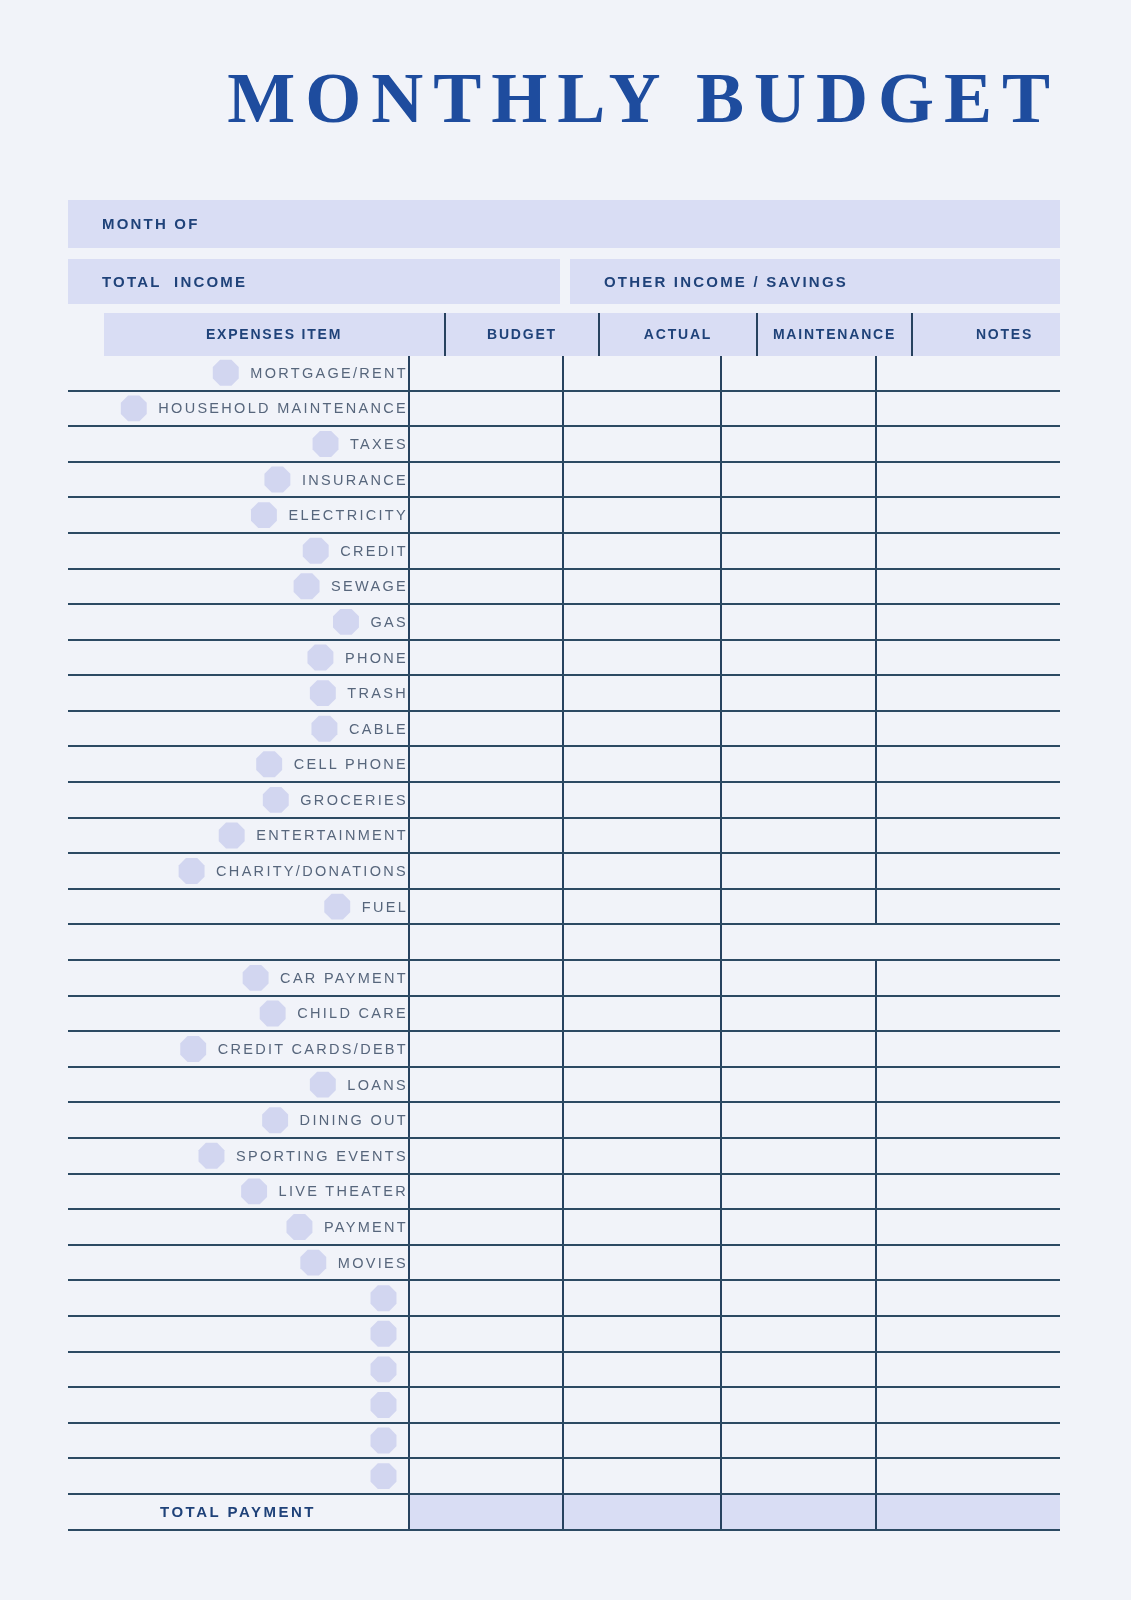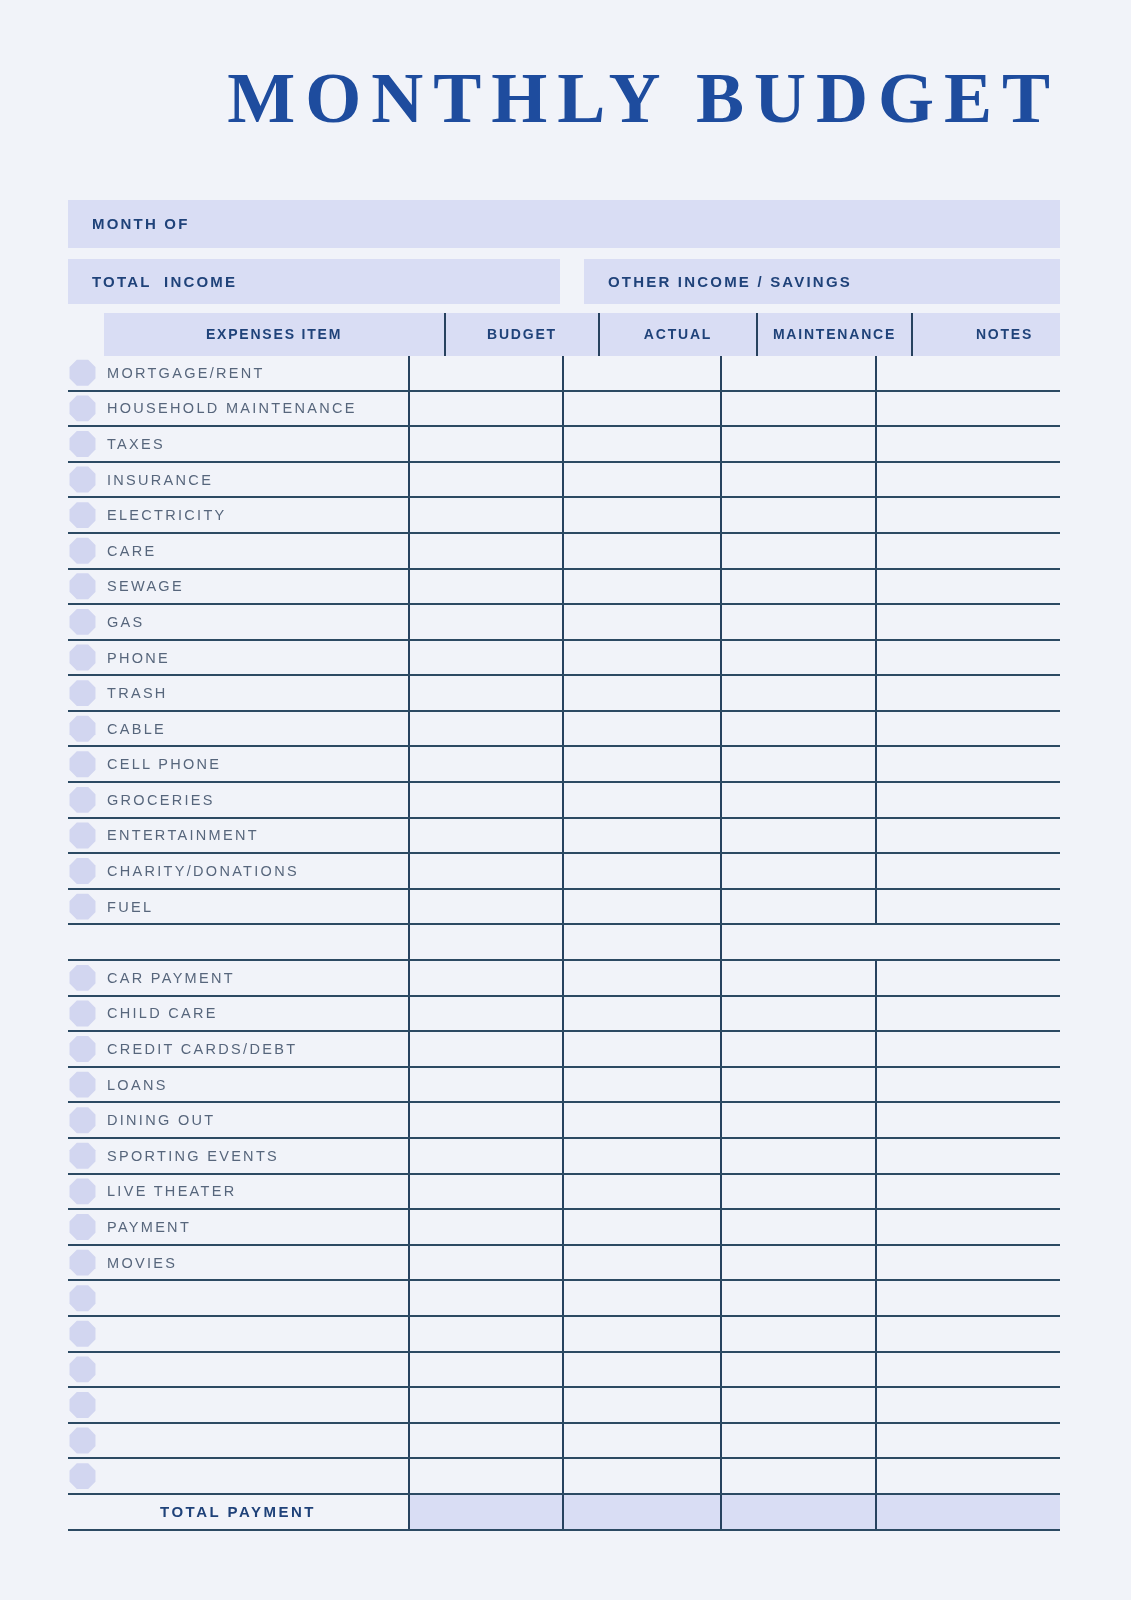--- a/index.html
+++ b/index.html
@@ -19,29 +19,29 @@
     line-height: 1.18;
     letter-spacing: 10px;
     color: var(--title-blue, #1e4c9e);
     white-space: nowrap;
   }
 
   .band {
     background: var(--band-bg, #d9ddf4);
     display: flex;
     align-items: center;
-    padding: 0 24px;
+    padding: 0 34px;
     font-weight: 700;
     font-size: 15px;
     letter-spacing: 2.2px;
     color: var(--header-navy, #1f4279);
   }
   .band span { white-space: pre; }
   .month-band { height: 48px; margin-top: 59px; }
-  .income-row { display: flex; gap: 24px; margin-top: 11px; }
+  .income-row { display: flex; gap: 10px; margin-top: 11px; }
   .income-band { height: 45px; flex: 0 0 492px; }
   .other-band  { height: 45px; flex: 1; }
 
   .table { margin-top: 9px; }
   .thead, .trow, .total-row {
     display: grid;
     grid-template-columns: 340px 154px 158px 155px 185px;
   }
   .thead {
     height: 43px;
@@ -53,21 +53,21 @@
     font-weight: 700;
     font-size: 14px;
     letter-spacing: 1.8px;
     color: var(--header-navy, #1f4279);
   }
   .hcell + .hcell, .cell + .cell { border-left: 2px solid var(--vline, #27425f); }
 
   .trow { height: 35.6px; border-bottom: 2px solid var(--hline, #2c4a63); }
   .item-cell {
     display: flex; align-items: center;
-    gap: 11px; padding-left: 1px; overflow: hidden;
+    gap: 11px; padding-left: 1px; overflow: hidden; justify-content: flex-end;
   }
   .bullet {
     width: 27px; height: 27px; flex: none;
     background: var(--bullet, #d2d6f0);
     clip-path: polygon(29% 2%, 71% 2%, 98% 29%, 98% 71%, 71% 98%, 29% 98%, 2% 71%, 2% 29%);
   }
   .item-label {
     font-size: 14.5px;
     letter-spacing: 2.3px;
     color: var(--label-slate, #57667c);
@@ -160,21 +160,21 @@
             <span class="item-label">ELECTRICITY</span>
           </div>
           <div class="cell value-cell"></div>
           <div class="cell value-cell"></div>
           <div class="cell value-cell"></div>
           <div class="cell value-cell"></div>
         </div>
         <div class="trow">
           <div class="cell item-cell">
             <span class="bullet"></span>
-            <span class="item-label">CARE</span>
+            <span class="item-label">CREDIT</span>
           </div>
           <div class="cell value-cell"></div>
           <div class="cell value-cell"></div>
           <div class="cell value-cell"></div>
           <div class="cell value-cell"></div>
         </div>
         <div class="trow">
           <div class="cell item-cell">
             <span class="bullet"></span>
             <span class="item-label">SEWAGE</span>

